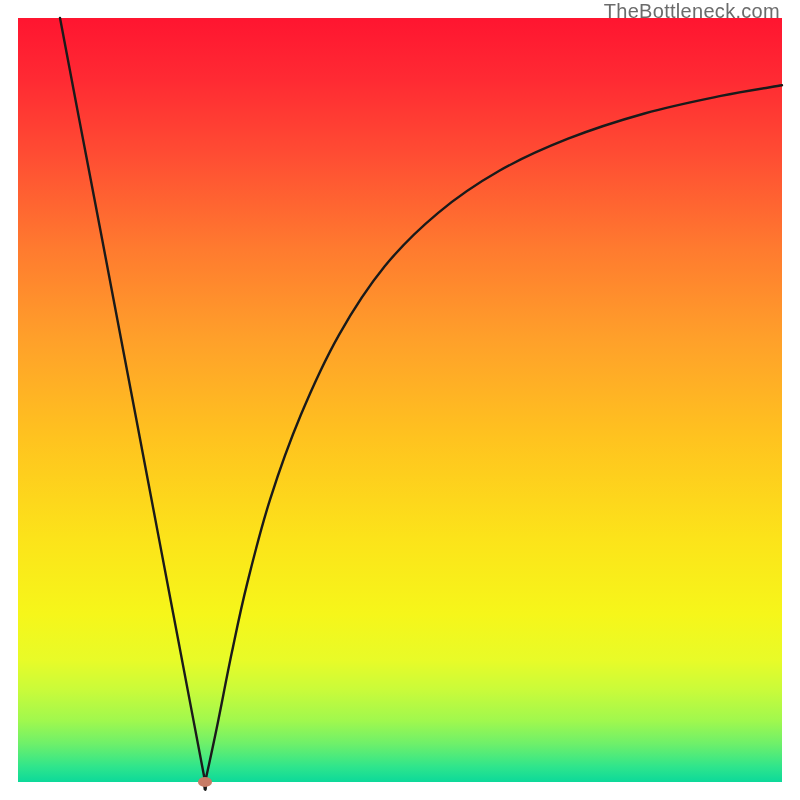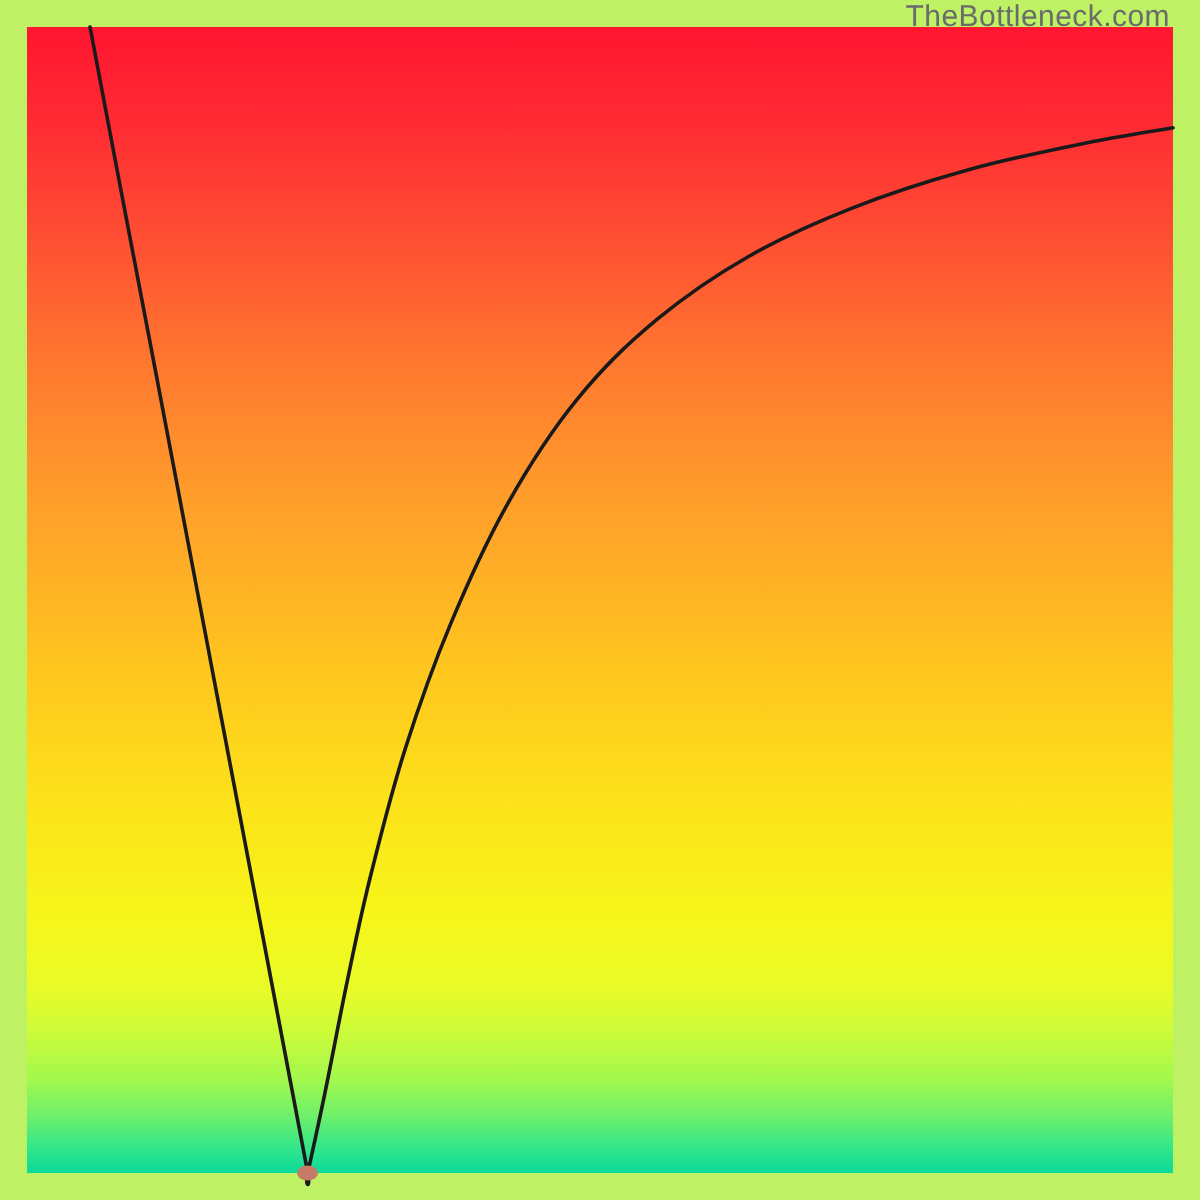--- a/index.html
+++ b/index.html
@@ -10,21 +10,21 @@
     background: #000;
     overflow: hidden;
     font-family: Arial, Helvetica, sans-serif;
   }
   .frame {
     position: absolute;
     top: 0;
     left: 0;
     width: 800px;
     height: 800px;
-    background: #bef264;
+    background: #ffffff;
   }
   .plot-area {
     position: absolute;
     top: 18px;
     left: 18px;
     width: 764px;
     height: 764px;
     
     background: linear-gradient(to bottom,
       #ff1530 0%,

